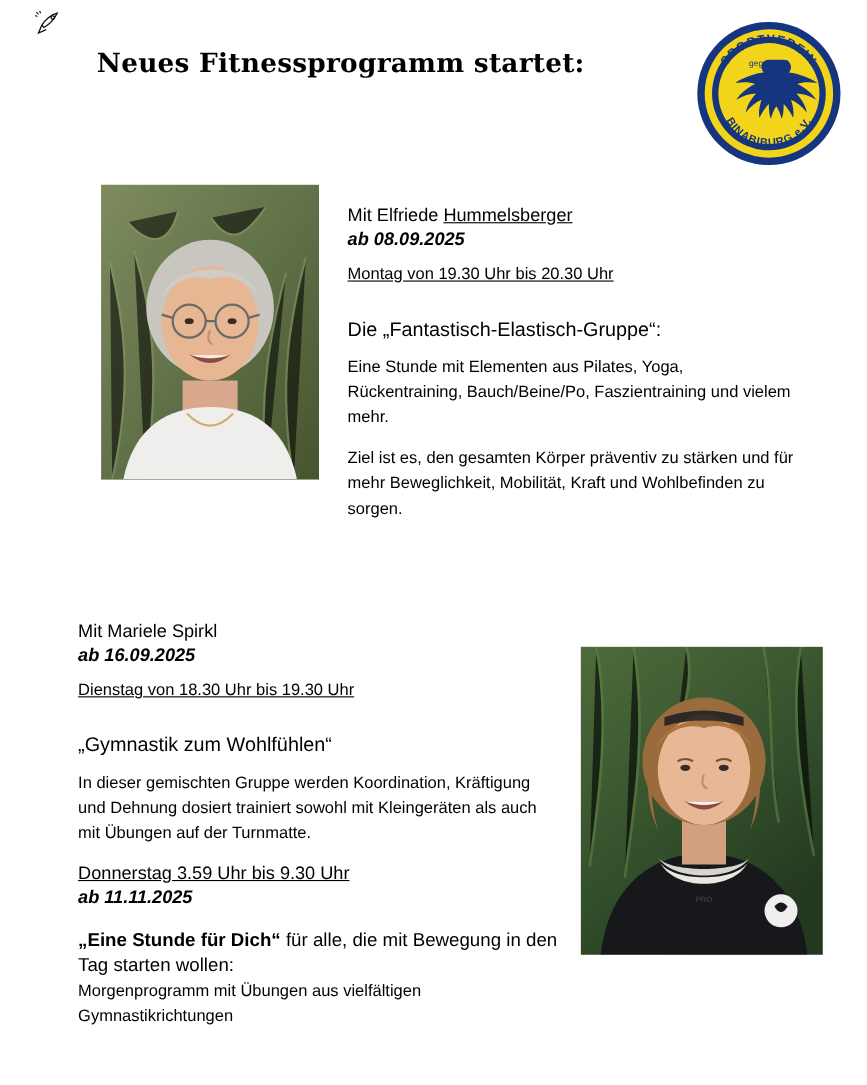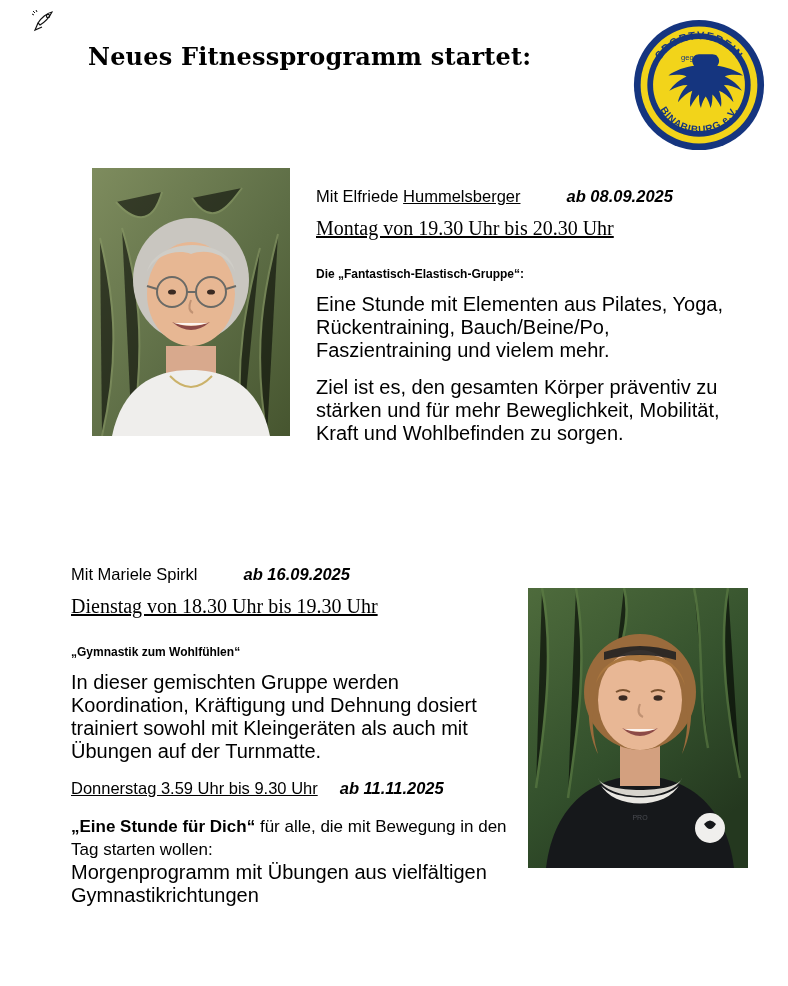--- a/index.html
+++ b/index.html
@@ -83,48 +83,48 @@
 
   .line {
     font-size: 16.5px;
     line-height: 22px;
     color: #000;
   }
   .row {
     display: flex;
     align-items: flex-start;
     margin-bottom: 10px;
+    flex-direction: column;
   }
   .row .left {
     white-space: nowrap;
   }
   .spacer-lg { width: 46px; }
   .spacer-sm { width: 22px; }
 
   .u { text-decoration: underline; }
   .bold { font-weight: bold; }
   .ital { font-style: italic; font-weight: bold; }
 
   .para {
-    font-size: 20px;
+    font-size: 15px;
     line-height: 23px;
     margin-bottom: 14px;
   }
   .sub-heading {
-    font-size: 12px;
-    font-weight: bold;
+    font-size: 18px;
+    font-weight: normal;
     margin-bottom: 12px;
   }
   .ul-line {
-    font-size: 20px;
+    font-size: 15px;
     line-height: 22px;
     margin-bottom: 12px;
     text-decoration: underline;
     display: inline-block;
-    font-family: Liberation Serif, serif;
   }
   .mix {
     font-size: 17px;
     line-height: 23px;
   }
   .gap-top { margin-top: 16px; }
 </style>
 </head>
 <body>
 

